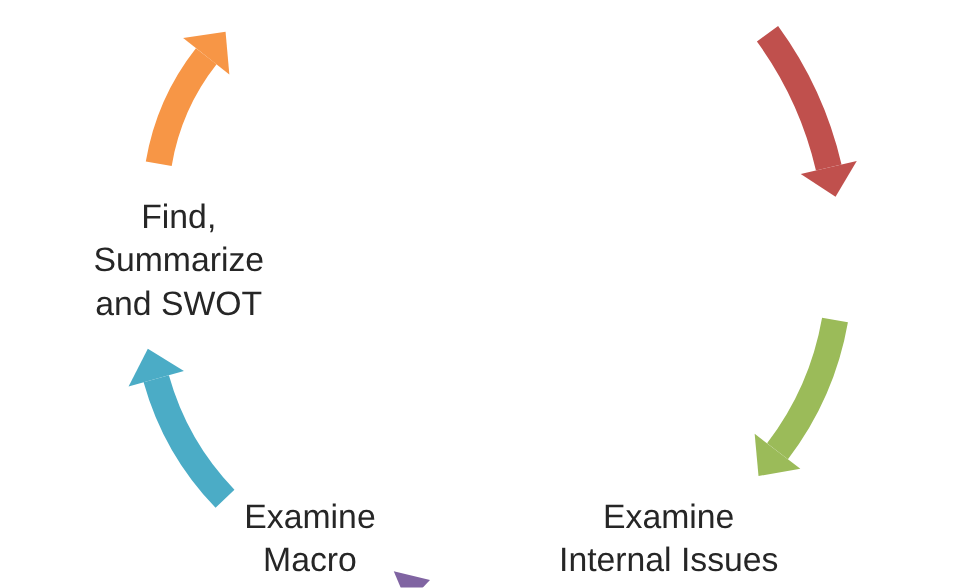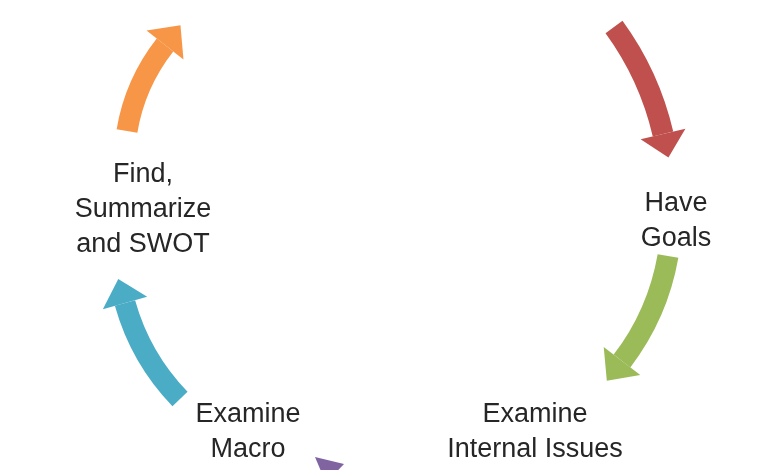--- a/index.html
+++ b/index.html
@@ -62,21 +62,20 @@
           <path d="M 180 399 Q 140.35239057789542 357.95956789808076 125 303" fill="none" stroke="#4BACC6" stroke-width="21"></path>
           <polygon points="118.27399556971528,278.9217761368536 102.84803404590537,309.18792407586193 147.15196595409463,296.81207592413807" fill="#4BACC6"></polygon>
         </g>
       </g>
   </svg>
 
   <div class="cycle-label" id="label-find">Find,
 Summarize
 and SWOT</div>
 
-  <div class="cycle-label" id="label-goals">Have Goals</div>
 
   <div class="cycle-label" id="label-internal">Examine
 Internal Issues</div>
 
   <div class="cycle-label" id="label-macro">Examine
 Macro</div>
 
 </div>
 
 </body></html>

